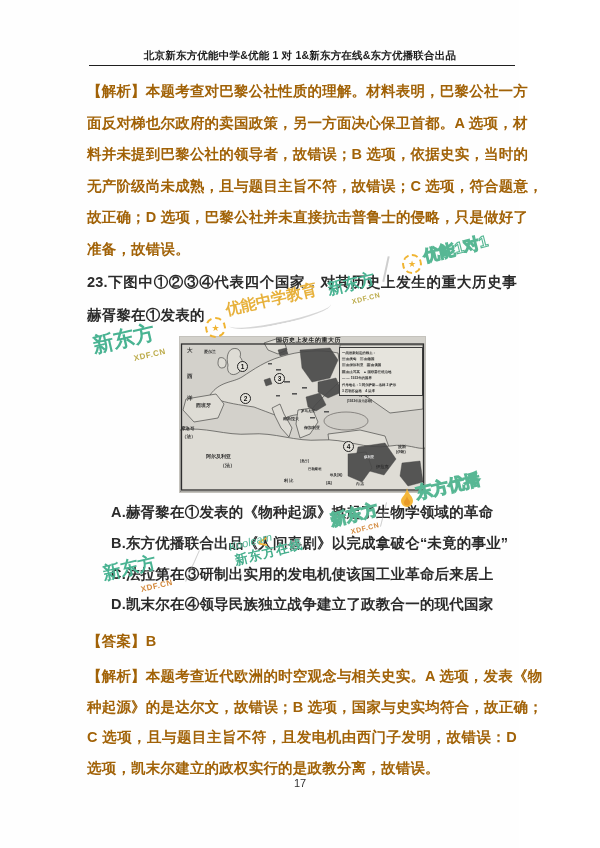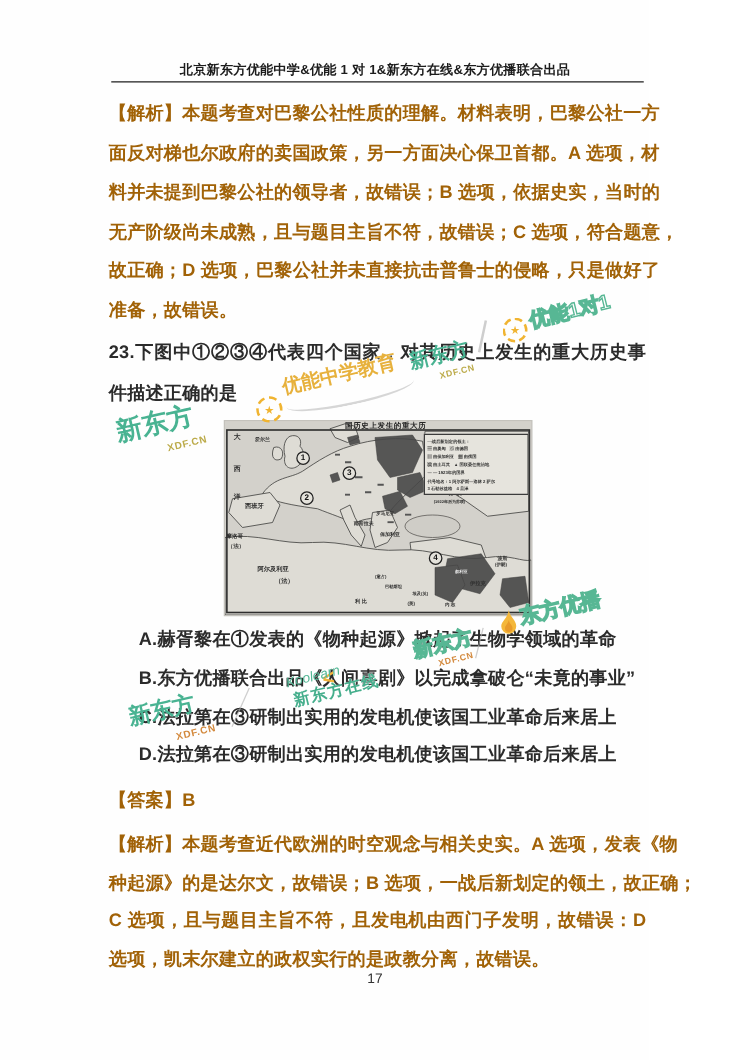--- a/index.html
+++ b/index.html
@@ -89,21 +89,21 @@
       <div class="tline">【解析】本题考查对巴黎公社性质的理解。材料表明，巴黎公社一方</div>
       <div class="tline">面反对梯也尔政府的卖国政策，另一方面决心保卫首都。A 选项，材</div>
       <div class="tline">料并未提到巴黎公社的领导者，故错误；B 选项，依据史实，当时的</div>
       <div class="tline">无产阶级尚未成熟，且与题目主旨不符，故错误；C 选项，符合题意，</div>
       <div class="tline">故正确；D 选项，巴黎公社并未直接抗击普鲁士的侵略，只是做好了</div>
       <div class="tline">准备，故错误。</div>
     </div>
 
   <div class="para black" id="question">
       <div class="tline">23.下图中①②③④代表四个国家，对其历史上发生的重大历史事</div>
-      <div class="tline">件描述正确的是</div>
+      <div class="tline">赫胥黎在①发表的</div>
     </div>
 
   <div class="map">
     <svg width="245" height="155" viewBox="0 0 245 155">
       <rect x="0" y="0" width="245" height="155" fill="#d3d1ca"></rect>
 
       <g fill="#dedcd4" stroke="#4a4a48" stroke-width="0.7" stroke-linejoin="round">
         <path d="M84,6 L96,2 L104,4 L107,13 L98,17 L88,13 Z"></path>
         <path d="M160,8 L243,8 L243,72 L210,76 L190,62 L170,50 L158,32 Z"></path>
         <path d="M52,12 C58,10 62,14 60,20 C64,24 64,32 58,36 C52,40 46,36 48,28 C46,20 48,14 52,12 Z"></path>
@@ -185,30 +185,30 @@
           <div class="lg-line">代号地名：1 阿尔萨斯—洛林 2 萨尔</div>
           <div class="lg-line">3 石勒苏益格　4 旦泽</div>
         </div>
     </div>
   </div>
 
   <div class="para black options" id="options">
       <div class="tline">A.赫胥黎在①发表的《物种起源》掀起了生物学领域的革命</div>
       <div class="tline">B.东方优播联合出品《人间喜剧》以完成拿破仑“未竟的事业”</div>
       <div class="tline">C.法拉第在③研制出实用的发电机使该国工业革命后来居上</div>
-      <div class="tline">D.法拉第在③研制出实用的发电机使该国工业革命后来居上</div>
+      <div class="tline">D.凯末尔在④领导民族独立战争建立了政教合一的现代国家</div>
     </div>
 
   <div class="para red" id="answer-line">
     <div class="tline" style="text-align-last:left">【答案】B</div>
   </div>
 
   <div class="para red" id="para2">
       <div class="tline">【解析】本题考查近代欧洲的时空观念与相关史实。A 选项，发表《物</div>
-      <div class="tline">种起源》的是达尔文，故错误；B 选项，一战后新划定的领土，故正确；</div>
+      <div class="tline">种起源》的是达尔文，故错误；B 选项，国家与史实均符合，故正确；</div>
       <div class="tline">C 选项，且与题目主旨不符，且发电机由西门子发明，故错误：D</div>
       <div class="tline">选项，凯末尔建立的政权实行的是政教分离，故错误。</div>
     </div>
 
   <div class="page-number">17</div>
 
   <div class="wm wm-outline" id="wm-a">优能1对1</div>
   <div class="wm-badge" id="wm-a-badge">★</div>
   <div class="wm wm-solid" id="wm-b">新东方</div>
   <div class="wm wm-url" id="wm-b-url">XDF.CN</div>

